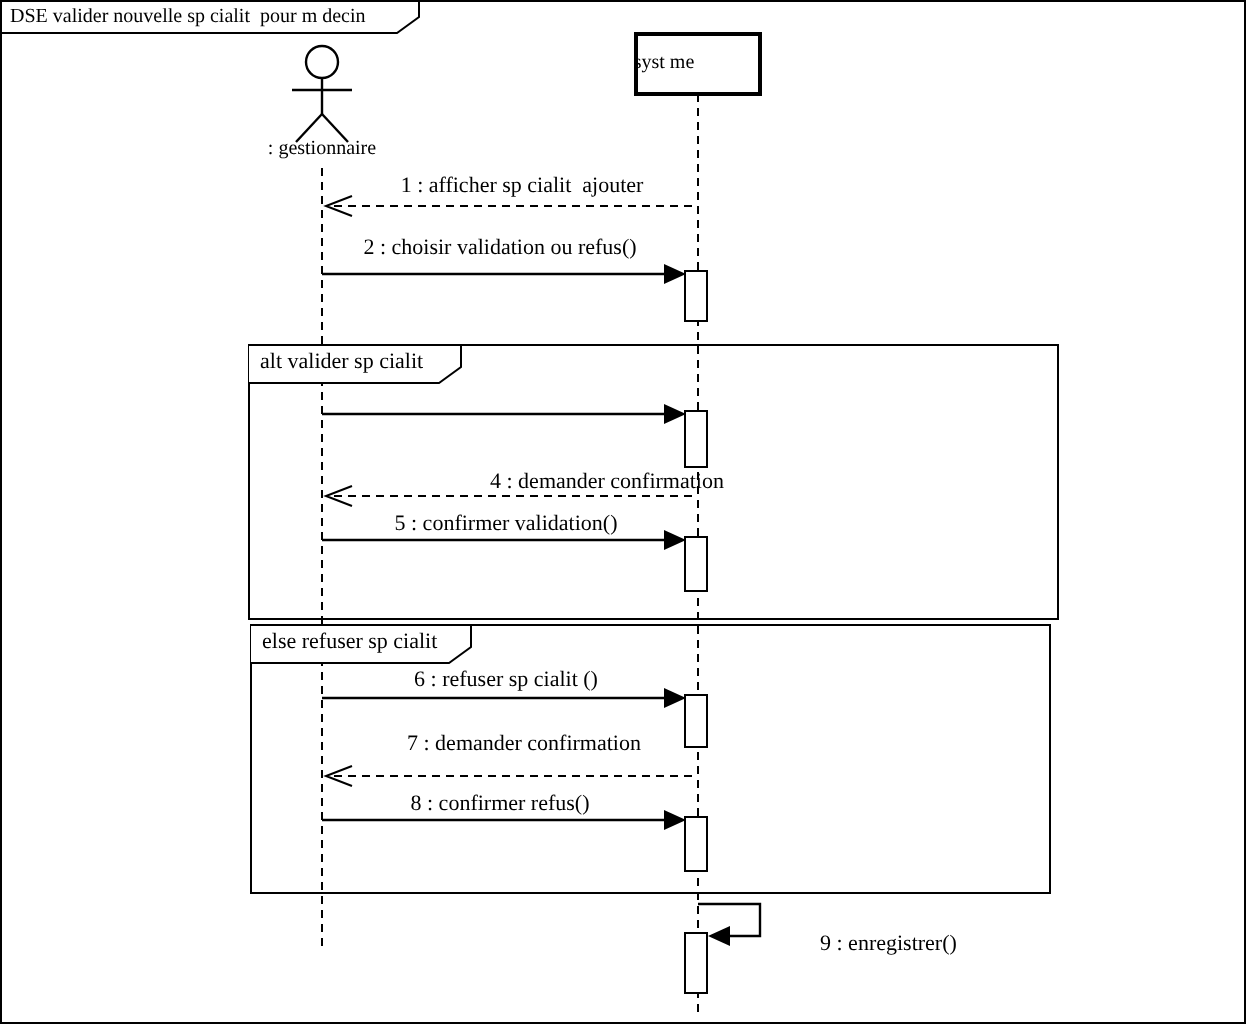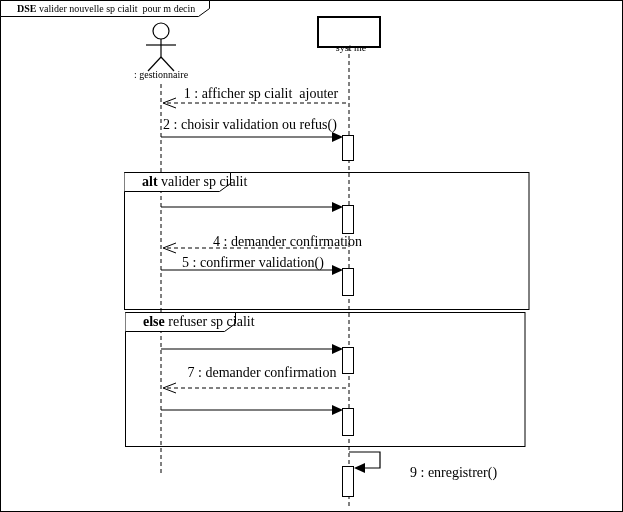--- a/index.html
+++ b/index.html
@@ -2,23 +2,23 @@
 <html><head>
 <meta charset="utf-8">
 <style>
   html,body{margin:0;padding:0;background:#fff;}
   .canvas{
     position:relative;width:623px;height:512px;background:#ffffff;
     font-family:"Liberation Serif","DejaVu Serif",serif;color:#000;
     overflow:hidden;
   }
   .canvas svg{position:absolute;left:0;top:0;}
-  .lbl{position:absolute;font-size:14px;line-height:11px;white-space:pre;color:#000;}
+  .lbl{position:absolute;font-size:11px;line-height:11px;white-space:pre;color:#000;}
   .lbl.center{text-align:center;}
-  .kw{font-weight:bold;margin-left:12px;}
+  .kw{font-weight:normal;}
   .frame-title{position:absolute;left:5px;top:3px;font-size:10px;line-height:11px;white-space:pre;}
   .name-lbl{font-size:10px;}
 </style>
 </head>
 <body>
 
 <div class="canvas">
 
   <svg width="623" height="512" viewBox="0 0 623 512">
 
@@ -94,25 +94,27 @@
     <g>
       <polyline points="349,452 380,452 380,468 364,468" fill="none" stroke="#000" stroke-width="1.2"></polyline>
       <polygon points="354,468 365,463 365,473" fill="#000"></polygon>
     </g>
     <rect x="342.5" y="466.5" width="11" height="30" fill="#fff" stroke="#000" stroke-width="1"></rect>
   </svg>
 
   <div class="frame-title"><span class="kw">DSE</span><span> </span><span>valider nouvelle sp cialit  pour m decin</span></div>
 
   <div class="lbl center name-lbl" style="left:101px;top:69px;width:120px;font-family:Liberation Serif, serif;">: gestionnaire</div>
-  <div class="lbl center name-lbl" style="left:320px;top:26px;width:62px;margin-top:16px;">syst me</div>
+  <div class="lbl center name-lbl" style="left:301px;top:26px;width:62px;">syst me</div>
 
   <div class="lbl" style="left:130px;top:176px;"><span class="kw">alt</span><span> </span><span>valider sp cialit</span></div>
   <div class="lbl" style="left:131px;top:316px;"><span class="kw">else</span><span> </span><span>refuser sp cialit</span></div>
 
   <div class="lbl center" style="left:161px;top:88px;width:200px;">1 : afficher sp cialit  ajouter</div>
   <div class="lbl center" style="left:150px;top:119px;width:200px;">2 : choisir validation ou refus()</div>
   <div class="lbl center" style="left:162px;top:236px;width:200px;text-align:right;">4 : demander confirmation</div>
   <div class="lbl center" style="left:153px;top:257px;width:200px;">5 : confirmer validation()</div>
+  <div class="lbl center" style="left:153px;top:335px;width:200px;">6 : refuser sp cialit ()</div>
   <div class="lbl center" style="left:162px;top:367px;width:200px;">7 : demander confirmation</div>
+  <div class="lbl center" style="left:150px;top:397px;width:200px;">8 : confirmer refus()</div>
   <div class="lbl" style="left:386px;top:467px;width:90px;margin-left:24px;">9 : enregistrer()</div>
 
 </div>
 
 </body></html>

